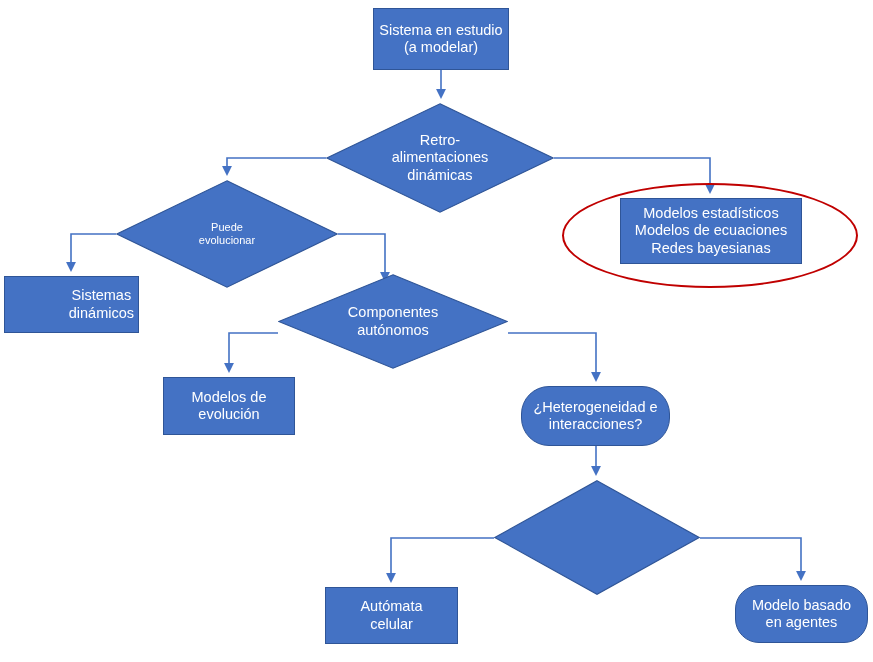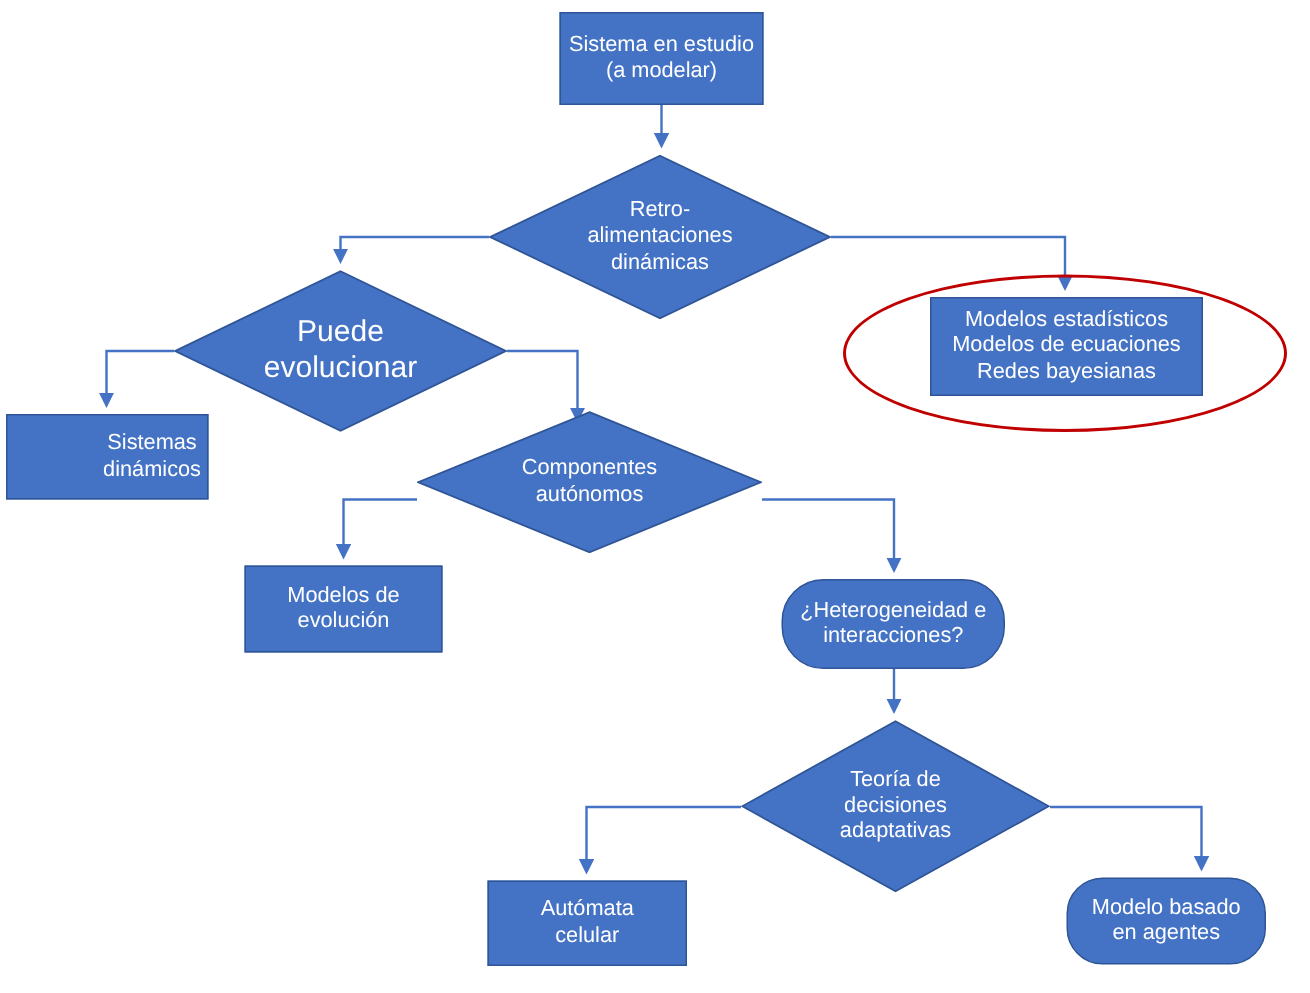--- a/index.html
+++ b/index.html
@@ -97,21 +97,21 @@
 (a modelar)</span>
       </div>
       <div class="node diamond" style="left: 326px; top: 103px; width: 228px; height: 110px; font-size: 14.5px;">
         <svg class="dshape" viewBox="0 0 228 110" preserveAspectRatio="none">
           <polygon points="114,0.8 227.2,55 114,109.2 0.8,55" fill="#4472C4" stroke="#2F5597" stroke-width="1.2"></polygon>
         </svg>
         <span class="label">Retro-
 alimentaciones
 dinámicas</span>
       </div>
-      <div class="node diamond" style="left: 116px; top: 180px; width: 222px; height: 108px; font-size: 20px;">
+      <div class="node diamond" style="left: 116px; top: 180px; width: 222px; height: 108px; font-size: 11px;">
         <svg class="dshape" viewBox="0 0 222 108" preserveAspectRatio="none">
           <polygon points="111,0.8 221.2,54 111,107.2 0.8,54" fill="#4472C4" stroke="#2F5597" stroke-width="1.2"></polygon>
         </svg>
         <span class="label">Puede
 evolucionar</span>
       </div>
       <div class="node box" style="left: 620px; top: 198px; width: 182px; height: 66px; font-size: 14.5px;">
         <span class="label">Modelos estadísticos
 Modelos de ecuaciones
 Redes bayesianas</span>
@@ -132,29 +132,26 @@
 evolución</span>
       </div>
       <div class="node box" style="left: 521px; top: 386px; width: 149px; height: 60px; font-size: 14.5px; border-radius: 28px;">
         <span class="label">¿Heterogeneidad e
 interacciones?</span>
       </div>
       <div class="node diamond" style="left: 494px; top: 480px; width: 206px; height: 115px; font-size: 14.5px;">
         <svg class="dshape" viewBox="0 0 206 115" preserveAspectRatio="none">
           <polygon points="103,0.8 205.2,57.5 103,114.2 0.8,57.5" fill="#4472C4" stroke="#2F5597" stroke-width="1.2"></polygon>
         </svg>
-        <span class="label">Teoría de
-decisiones
-adaptativas</span>
       </div>
       <div class="node box" style="left: 325px; top: 587px; width: 133px; height: 57px; font-size: 14.5px;">
         <span class="label">Autómata
 celular</span>
       </div>
-      <div class="node box" style="left: 711px; top: 585px; width: 133px; height: 58px; font-size: 14.5px; border-radius: 24px;">
+      <div class="node box" style="left: 735px; top: 585px; width: 133px; height: 58px; font-size: 14.5px; border-radius: 24px;">
         <span class="label">Modelo basado
 en agentes</span>
       </div>
     </div>
   <div id="annotations-layer">
       <div class="highlight-ellipse" style="left: 562px; top: 183px; width: 296px; height: 105px; border-color: rgb(192, 0, 0);"></div>
     </div>
 
 </div>
 

